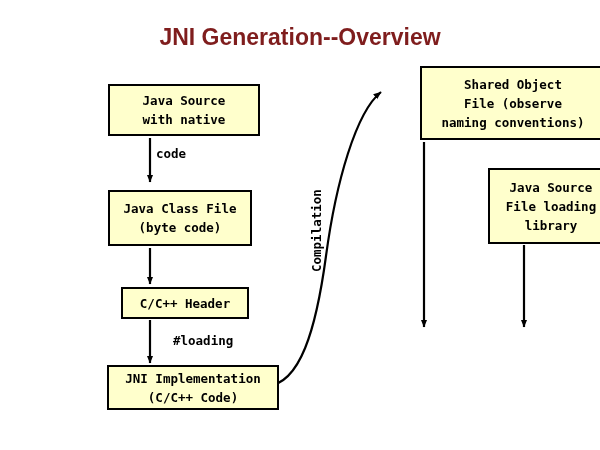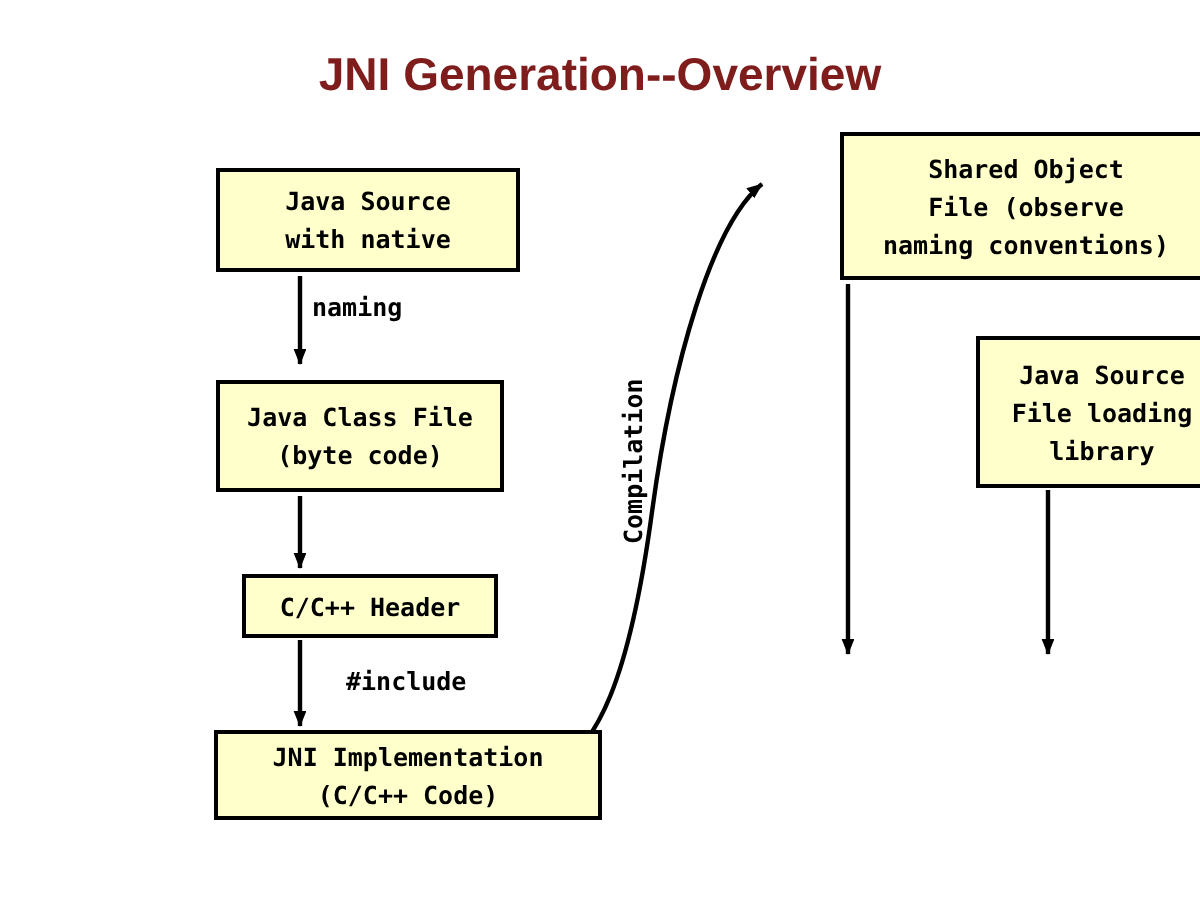--- a/index.html
+++ b/index.html
@@ -93,31 +93,31 @@
     <path d="M267,386 C300,384 316,330 326,256 C336,182 356,112 381,92" fill="none" stroke="#000000" stroke-width="2.2" marker-end="url(#arrowhead)"></path>
 
     <line x1="424" y1="142" x2="424" y2="327" stroke="#000000" stroke-width="2.2" marker-end="url(#arrowhead)"></line>
 
     <line x1="524" y1="245" x2="524" y2="327" stroke="#000000" stroke-width="2.2" marker-end="url(#arrowhead)"></line>
   </svg>
 
   <div class="node" style="left:74px; top:84px; width:152px; height:52px;">Java Source
 with native</div>
 
-  <div class="edge-label" style="left:156px; top:146px;">naming</div>
+  <div class="edge-label" style="left:156px; top:146px;">code</div>
 
   <div class="node" style="left:74px; top:190px; width:144px; height:56px;">Java Class File
 (byte code)</div>
 
 
   <div class="node" style="left:87px; top:287px; width:128px; height:32px;">C/C++ Header</div>
 
-  <div class="edge-label" style="left:173px; top:333px;">#include</div>
+  <div class="edge-label" style="left:173px; top:333px;">#loading</div>
 
-  <div class="node" style="left:73px; top:365px; width:194px; height:45px;">JNI Implementation
+  <div class="node" style="left:73px; top:365px; width:172px; height:45px;">JNI Implementation
 (C/C++ Code)</div>
 
   <div class="edge-label vertical" style="left:309px; top:272px;">Compilation</div>
 
   <div class="node" style="left:386px; top:66px; width:186px; height:74px;">Shared Object
 File (observe
 naming conventions)</div>
 
   <div class="node" style="left:454px; top:168px; width:126px; height:76px;">Java Source
 File loading

